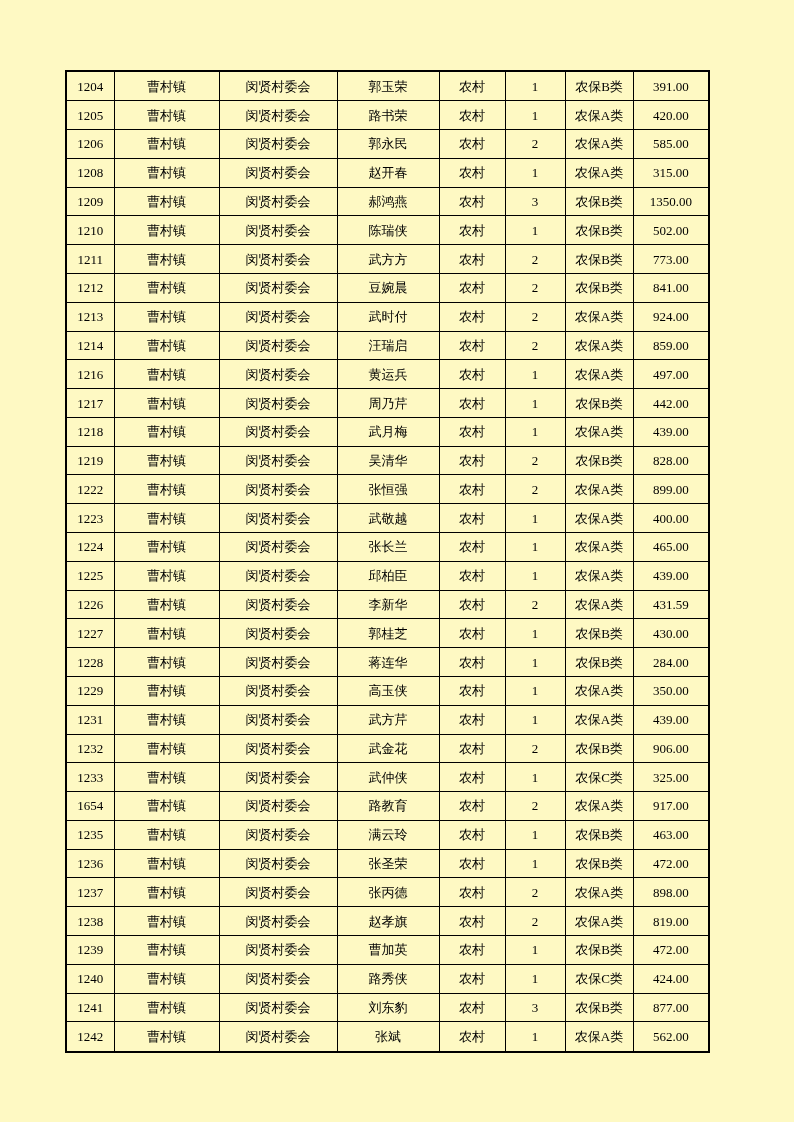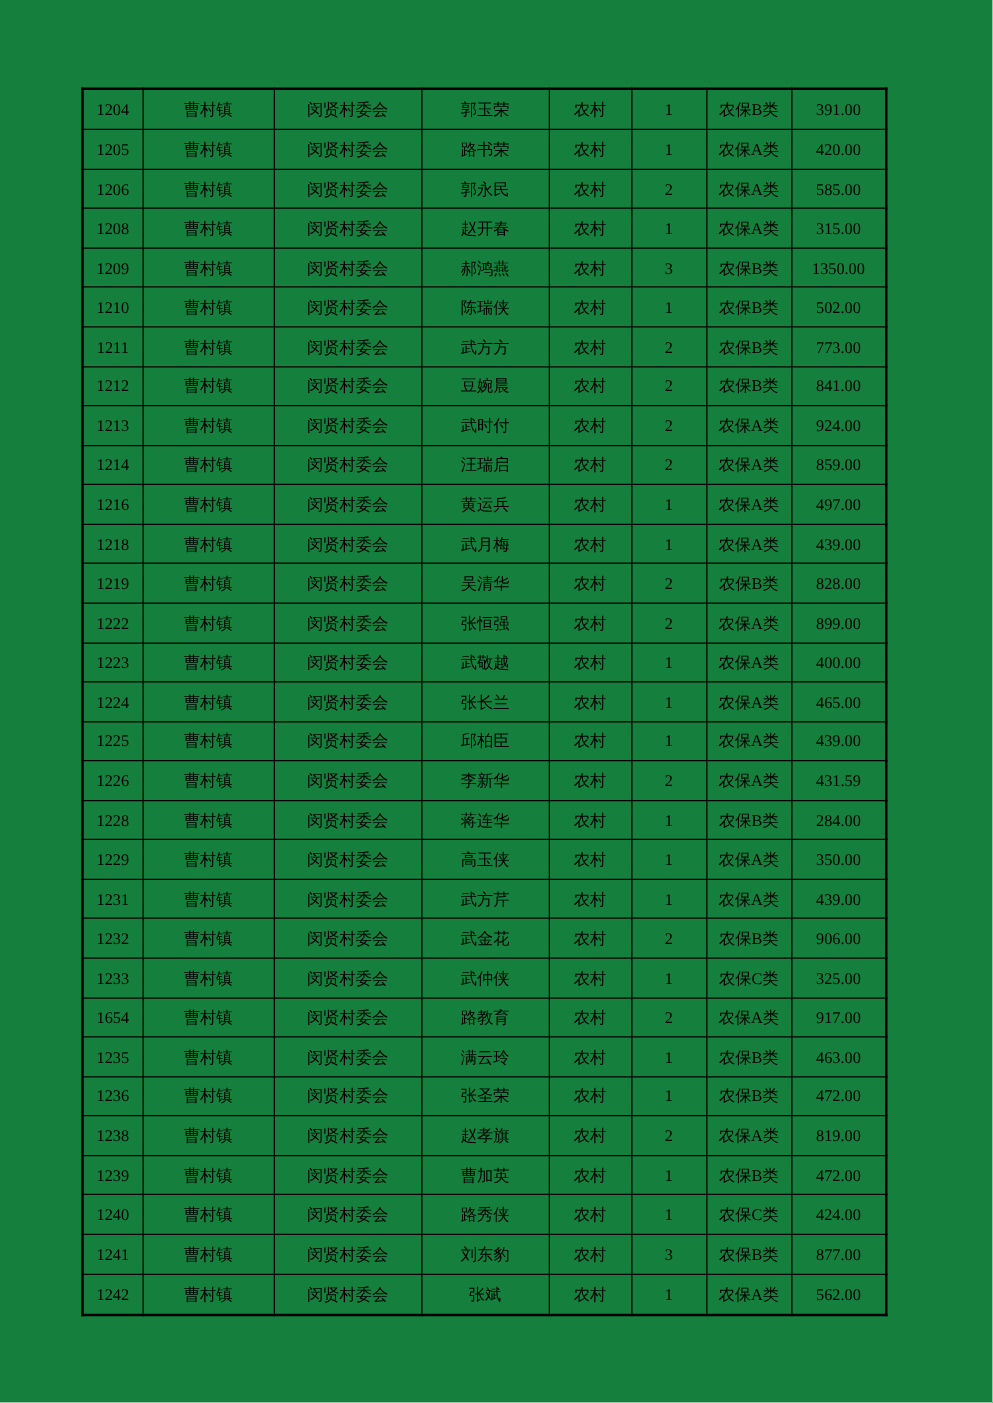--- a/index.html
+++ b/index.html
@@ -4,21 +4,21 @@
 <style>
   html, body {
     margin: 0;
     padding: 0;
     background: #ffffff;
   }
   .page {
     position: relative;
     width: 794px;
     height: 1122px;
-    background: #15803d;
+    background: #fef9c3;
     overflow: hidden;
     font-family: "Liberation Serif", "DejaVu Serif", serif;
   }
   table.data-table {
     position: absolute;
     left: 65px;
     top: 70px;
     width: 643px;
     height: 983px;
     border-collapse: collapse;
@@ -165,20 +165,30 @@
           <td>1216</td>
           <td>曹村镇</td>
           <td>闵贤村委会</td>
           <td>黄运兵</td>
           <td>农村</td>
           <td>1</td>
           <td>农保A类</td>
           <td>497.00</td>
         </tr>
         <tr>
+          <td>1217</td>
+          <td>曹村镇</td>
+          <td>闵贤村委会</td>
+          <td>周乃芹</td>
+          <td>农村</td>
+          <td>1</td>
+          <td>农保B类</td>
+          <td>442.00</td>
+        </tr>
+        <tr>
           <td>1218</td>
           <td>曹村镇</td>
           <td>闵贤村委会</td>
           <td>武月梅</td>
           <td>农村</td>
           <td>1</td>
           <td>农保A类</td>
           <td>439.00</td>
         </tr>
         <tr>
@@ -233,20 +243,30 @@
         </tr>
         <tr>
           <td>1226</td>
           <td>曹村镇</td>
           <td>闵贤村委会</td>
           <td>李新华</td>
           <td>农村</td>
           <td>2</td>
           <td>农保A类</td>
           <td>431.59</td>
+        </tr>
+        <tr>
+          <td>1227</td>
+          <td>曹村镇</td>
+          <td>闵贤村委会</td>
+          <td>郭桂芝</td>
+          <td>农村</td>
+          <td>1</td>
+          <td>农保B类</td>
+          <td>430.00</td>
         </tr>
         <tr>
           <td>1228</td>
           <td>曹村镇</td>
           <td>闵贤村委会</td>
           <td>蒋连华</td>
           <td>农村</td>
           <td>1</td>
           <td>农保B类</td>
           <td>284.00</td>
@@ -313,20 +333,30 @@
         </tr>
         <tr>
           <td>1236</td>
           <td>曹村镇</td>
           <td>闵贤村委会</td>
           <td>张圣荣</td>
           <td>农村</td>
           <td>1</td>
           <td>农保B类</td>
           <td>472.00</td>
+        </tr>
+        <tr>
+          <td>1237</td>
+          <td>曹村镇</td>
+          <td>闵贤村委会</td>
+          <td>张丙德</td>
+          <td>农村</td>
+          <td>2</td>
+          <td>农保A类</td>
+          <td>898.00</td>
         </tr>
         <tr>
           <td>1238</td>
           <td>曹村镇</td>
           <td>闵贤村委会</td>
           <td>赵孝旗</td>
           <td>农村</td>
           <td>2</td>
           <td>农保A类</td>
           <td>819.00</td>

